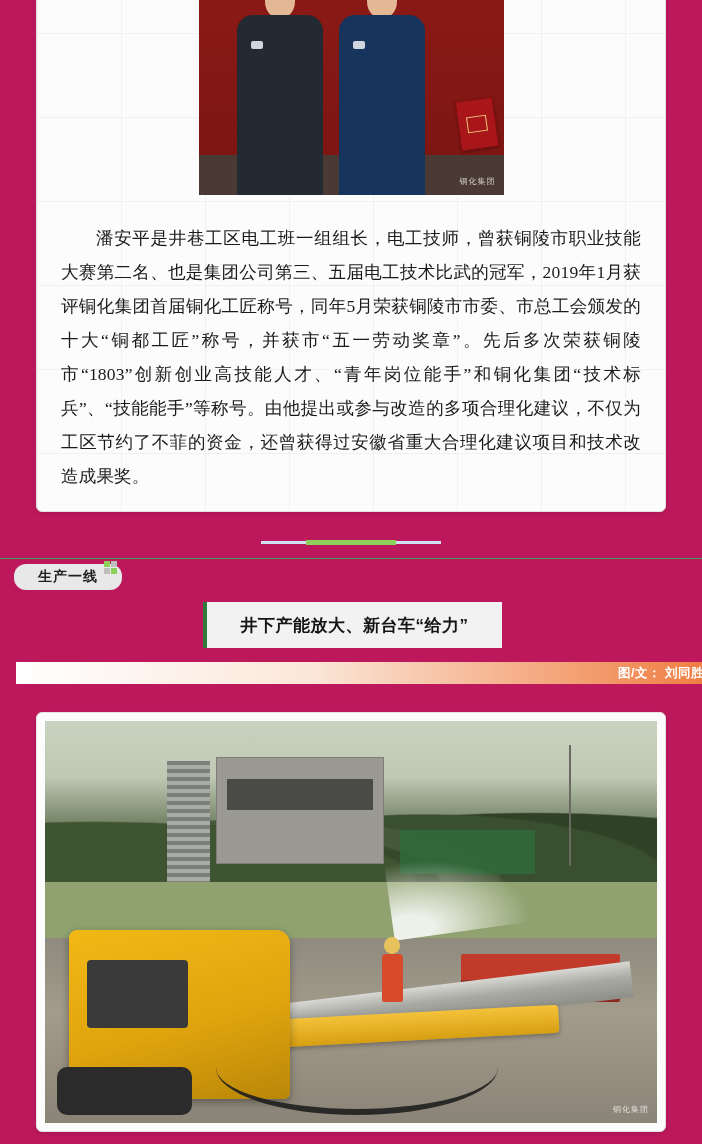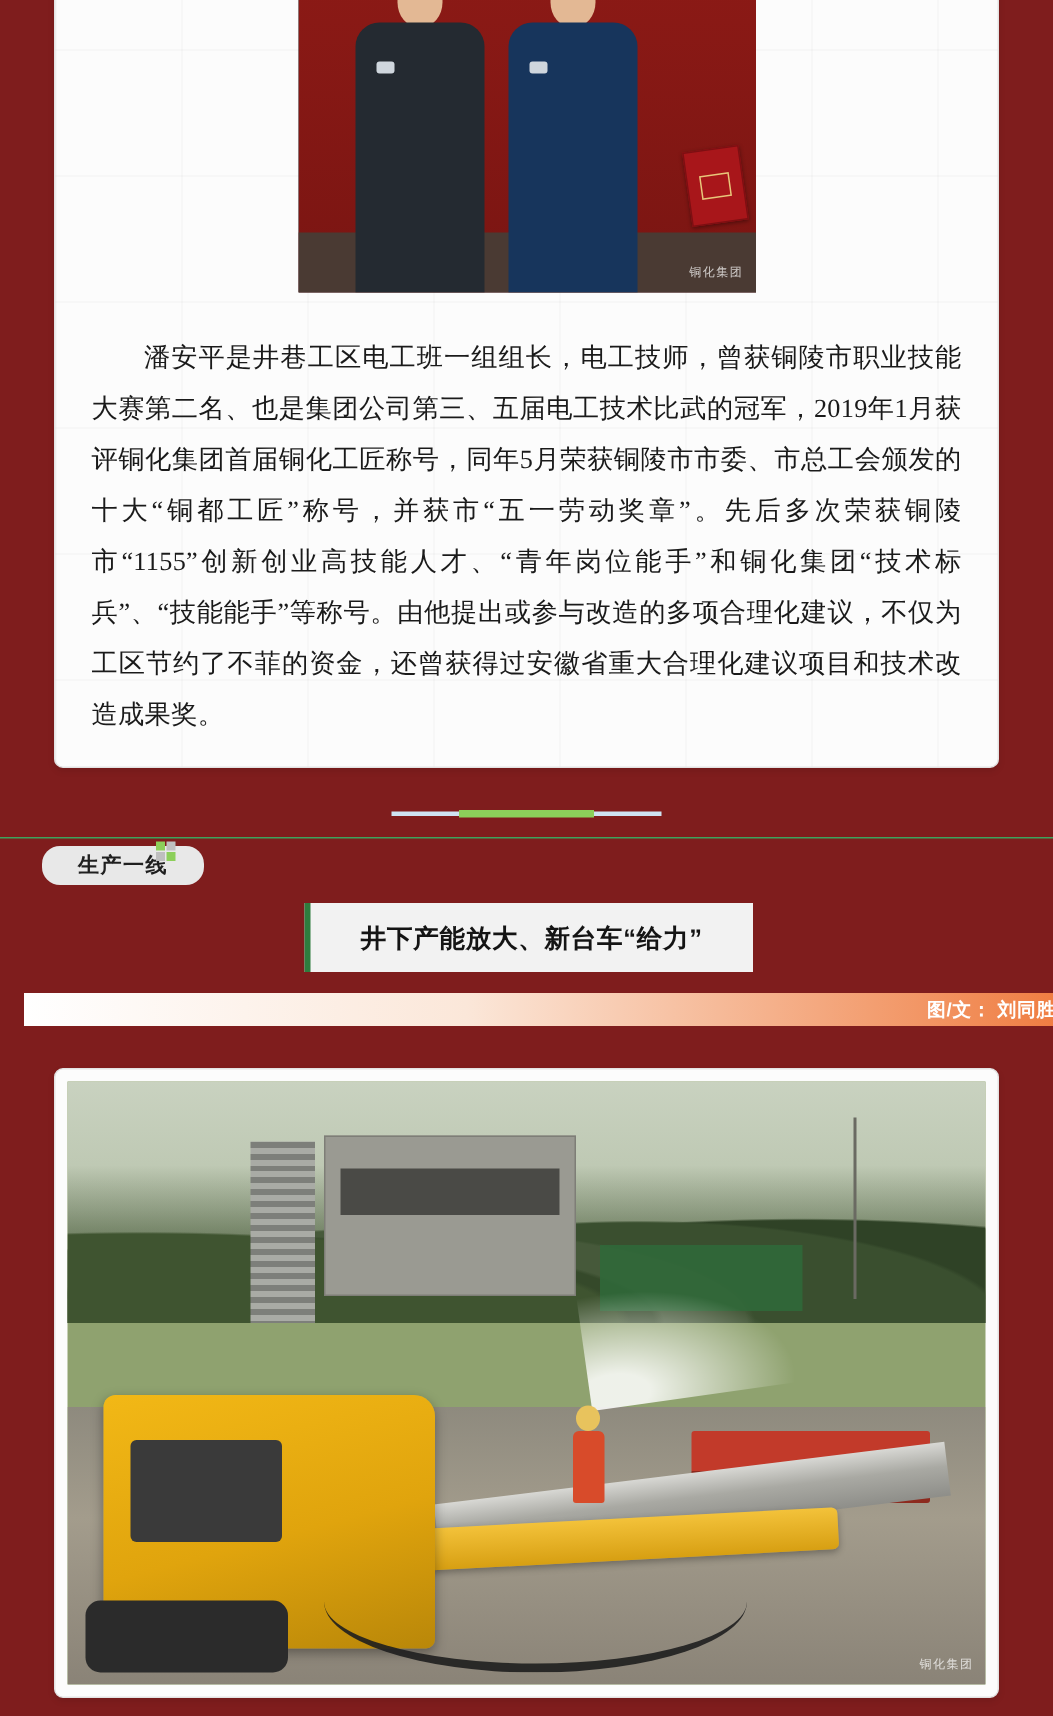--- a/index.html
+++ b/index.html
@@ -12,21 +12,21 @@
     height: 1144px;
     font-family: "Liberation Sans", sans-serif;
     overflow: hidden;
     position: relative;
   }
 
   .page {
     width: 702px;
     min-height: 1144px;
     position: relative;
-    background: #7f1d1d;
+    background: #be185d;
   }
 
   
   .article-card {
     position: absolute;
     left: 36px;
     top: -220px;
     width: 630px;
     background: #fcfcfc;
     border: 1px solid #e3e3e3;
@@ -176,21 +176,21 @@
   .section-header {
     position: absolute;
     left: 0;
     top: 558px;
     width: 702px;
     height: 30px;
     border-top: 1px solid #3da35d;
   }
   .section-tag {
     position: absolute;
-    left: 28px;
+    left: 14px;
     top: 5px;
     background: #e8e8e8;
     color: #1f1f1f;
     font-size: 14px;
     font-weight: bold;
     padding: 4px 24px;
     border-radius: 12px;
     letter-spacing: 1px;
   }
   .tag-squares {
@@ -462,21 +462,21 @@
         <div class="person right">
           <div class="head"></div>
           <div class="body">
               <span class="badge"></span>
             </div>
         </div>
         <div class="cert"></div>
         <div class="photo-watermark">铜化集团</div>
       </div>
 
-      <div class="article-text">潘安平是井巷工区电工班一组组长，电工技师，曾获铜陵市职业技能大赛第二名、也是集团公司第三、五届电工技术比武的冠军，2019年1月获评铜化集团首届铜化工匠称号，同年5月荣获铜陵市市委、市总工会颁发的十大“铜都工匠”称号，并获市“五一劳动奖章”。先后多次荣获铜陵市“1155”创新创业高技能人才、“青年岗位能手”和铜化集团“技术标兵”、“技能能手”等称号。由他提出或参与改造的多项合理化建议，不仅为工区节约了不菲的资金，还曾获得过安徽省重大合理化建议项目和技术改造成果奖。</div>
+      <div class="article-text">潘安平是井巷工区电工班一组组长，电工技师，曾获铜陵市职业技能大赛第二名、也是集团公司第三、五届电工技术比武的冠军，2019年1月获评铜化集团首届铜化工匠称号，同年5月荣获铜陵市市委、市总工会颁发的十大“铜都工匠”称号，并获市“五一劳动奖章”。先后多次荣获铜陵市“1803”创新创业高技能人才、“青年岗位能手”和铜化集团“技术标兵”、“技能能手”等称号。由他提出或参与改造的多项合理化建议，不仅为工区节约了不菲的资金，还曾获得过安徽省重大合理化建议项目和技术改造成果奖。</div>
     </div>
   </div>
 
   <div class="divider-wrap">
     <div class="divider-bar"></div>
   </div>
 
   <div class="section-header">
     <div class="section-tag">生产一线</div>
     <div class="tag-squares">

